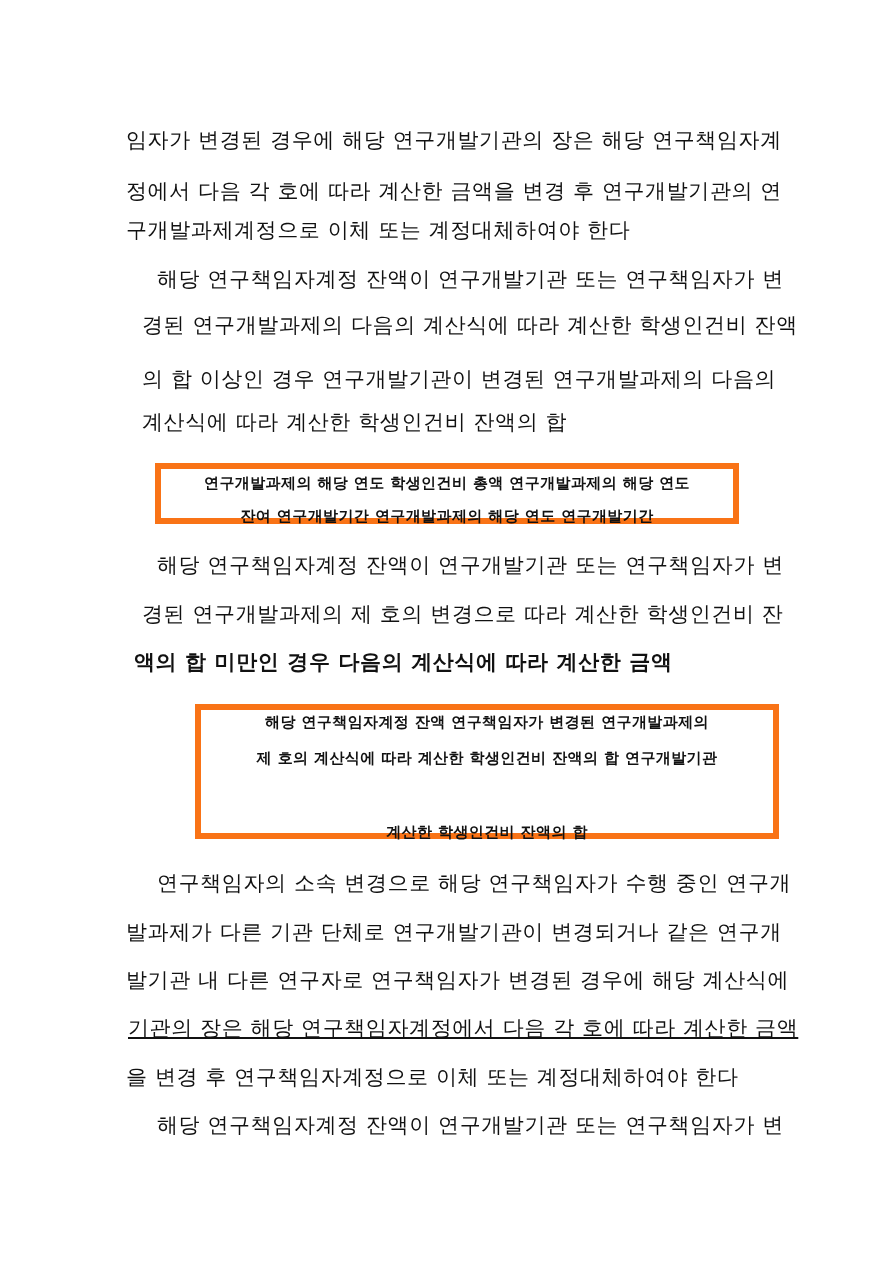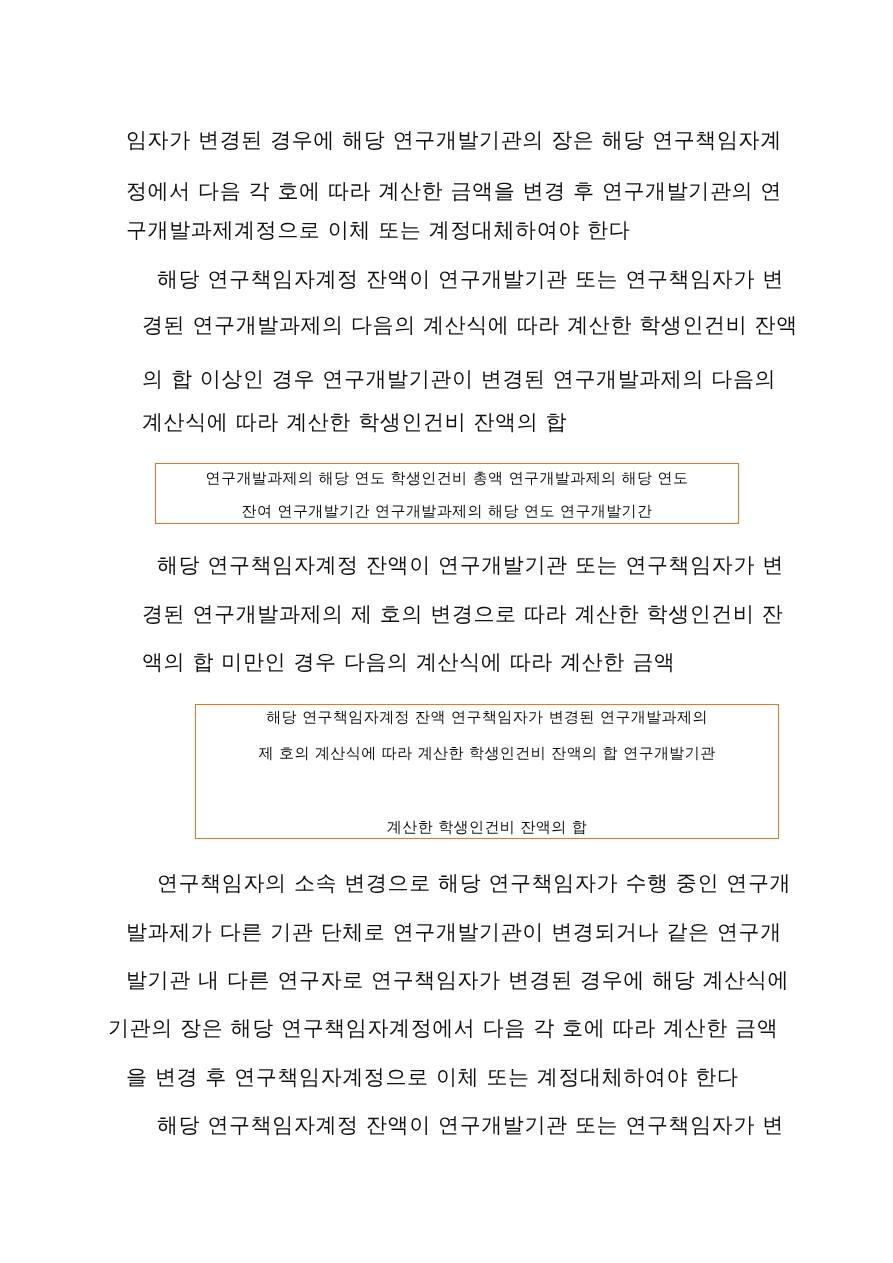--- a/index.html
+++ b/index.html
@@ -10,22 +10,23 @@
     }
     .line {
       position: absolute;
       font-size: 21px;
       line-height: 28px;
       white-space: nowrap;
       letter-spacing: 0.6px;
     }
     .box {
       position: absolute;
-      border: 1px solid #f97316;
+      border: 6px solid #f97316;
       box-sizing: border-box;
+      font-weight: bold;
     }
     .box-line {
       position: absolute;
       left: 0; right: 0;
       text-align: center;
       font-size: 15px;
       line-height: 20px;
       white-space: nowrap;
       letter-spacing: 0.4px;
     }
@@ -49,34 +50,34 @@
   </div>
 
   <div class="box" style="left:155px; top:463px; width:584px; height:61px;">
     <div class="box-line" style="top:4px;">연구개발과제의 해당 연도 학생인건비 총액     연구개발과제의 해당 연도</div>
     <div class="box-line" style="top:37px;">잔여 연구개발기간     연구개발과제의 해당 연도 연구개발기간</div>
   </div>
 
   <div>
     <div class="line" style="left:157px; top:551px;">해당 연구책임자계정 잔액이 연구개발기관 또는 연구책임자가 변</div>
     <div class="line" style="left:142px; top:600px;">경된 연구개발과제의 제  호의 변경으로 따라 계산한 학생인건비 잔</div>
-    <div class="line" style="left:142px; top:648px;">액의 합 미만인 경우  다음의 계산식에 따라 계산한 금액</div>
+    <div class="line" style="left:134px; top:648px;font-weight:bold;">액의 합 미만인 경우  다음의 계산식에 따라 계산한 금액</div>
   </div>
 
   <div class="box" style="left:155px; top:704px; width:584px; height:135px;margin-left:40px;">
     <div class="box-line" style="top:2px;">해당 연구책임자계정 잔액     연구책임자가 변경된 연구개발과제의</div>
     <div class="box-line" style="top:38px;">제  호의 계산식에 따라 계산한 학생인건비 잔액의 합     연구개발기관</div>
     <div class="box-line" style="top:112px;">계산한 학생인건비 잔액의 합</div>
   </div>
 
   <div>
     <div class="line" style="left:157px; top:869px;">연구책임자의 소속 변경으로 해당 연구책임자가 수행 중인 연구개</div>
     <div class="line" style="left:126px; top:918px;">발과제가 다른 기관  단체로 연구개발기관이 변경되거나 같은 연구개</div>
     <div class="line" style="left:126px; top:966px;">발기관 내 다른 연구자로 연구책임자가 변경된 경우에 해당 계산식에</div>
-    <div class="line" style="left:108px; top:1014px;">기관의 장은 해당 연구책임자계정에서 다음 각 호에 따라 계산한 금액</div>
+    <div class="line" style="left:128px; top:1014px;text-decoration:underline;">기관의 장은 해당 연구책임자계정에서 다음 각 호에 따라 계산한 금액</div>
     <div class="line" style="left:126px; top:1063px;">을 변경 후 연구책임자계정으로 이체 또는 계정대체하여야 한다</div>
   </div>
 
   <div>
     <div class="line" style="left:157px; top:1111px;">해당 연구책임자계정 잔액이 연구개발기관 또는 연구책임자가 변</div>
   </div>
 
 </div>
 
 </body></html>

